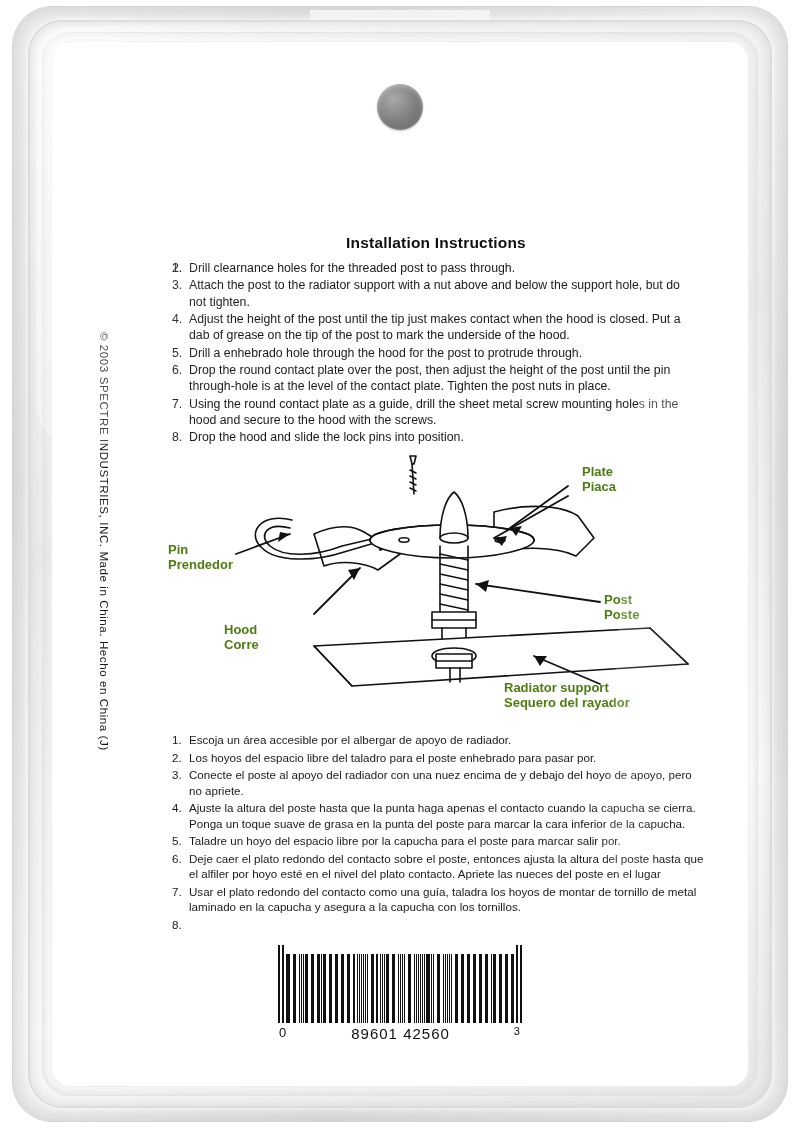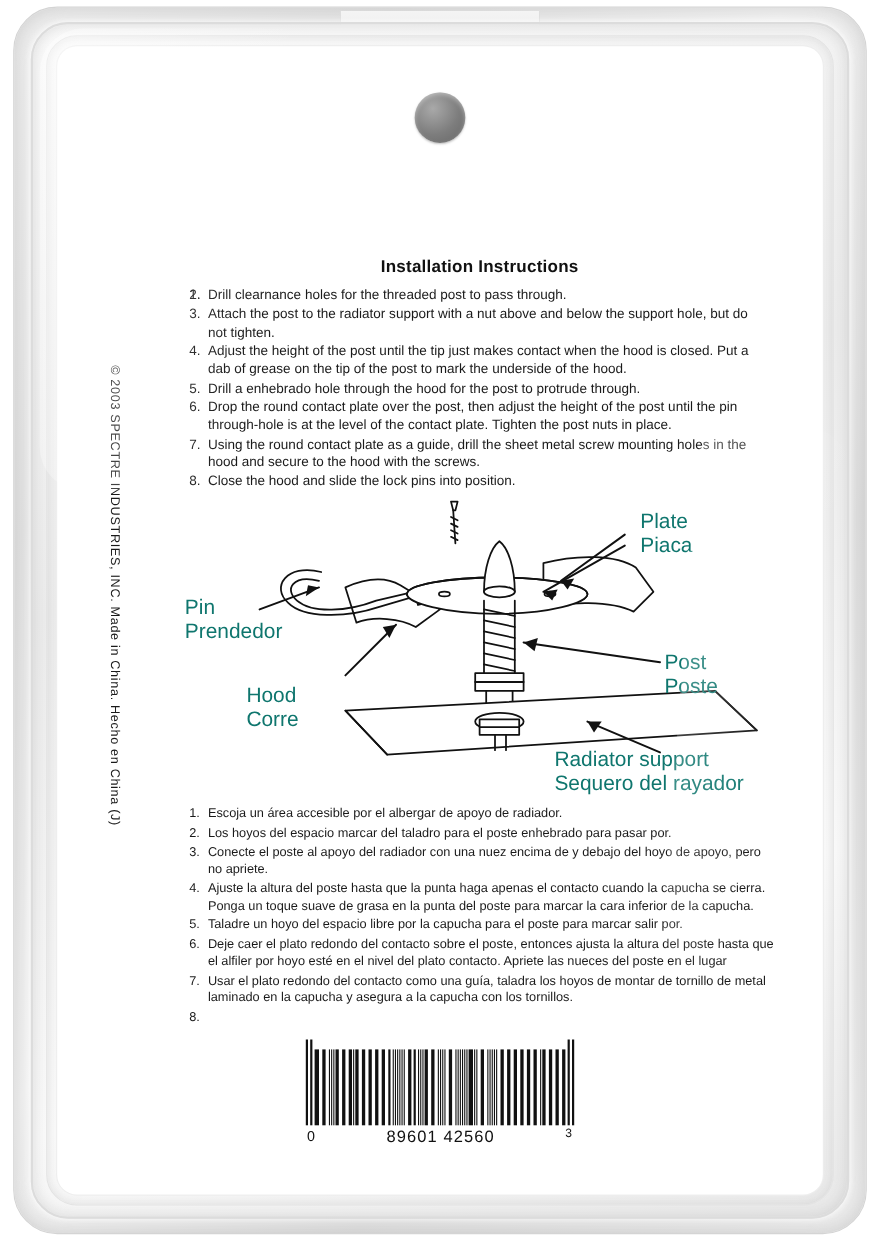--- a/index.html
+++ b/index.html
@@ -157,23 +157,23 @@
   .diagram {
     position: absolute;
     left: 112px;
     top: 400px;
     width: 580px;
     height: 282px;
   }
   .diagram svg { display: block; }
   .dlabel {
     position: absolute;
-    font-size: 19px;
-    font-weight: normal;
-    color: #0f766e;
+    font-size: 13px;
+    font-weight: bold;
+    color: #4d7c0f;
     line-height: 1.18;
     white-space: nowrap;
   }
   .lbl-plate    { left: 418px; top: 22px; }
   .lbl-pin      { left: 4px;   top: 100px; }
   .lbl-hood     { left: 60px;  top: 180px; }
   .lbl-post     { left: 440px; top: 150px; }
   .lbl-radiator { left: 340px; top: 238px; }
 
   .spanish-block {
@@ -233,21 +233,21 @@
     <div class="content">
       <div class="title">Installation Instructions</div>
       <ol class="steps">
         <li><span class="num">1.</span></li>
         <li><span class="num">2.</span><span>Drill clearnance holes for the threaded post to pass through.</span></li>
         <li><span class="num">3.</span><span>Attach the post to the radiator support with a nut above and below the support hole, but do not tighten.</span></li>
         <li><span class="num">4.</span><span>Adjust the height of the post until the tip just makes contact when the hood is closed. Put a dab of grease on the tip of the post to mark the underside of the hood.</span></li>
         <li><span class="num">5.</span><span>Drill a enhebrado hole through the hood for the post to protrude through.</span></li>
         <li><span class="num">6.</span><span>Drop the round contact plate over the post, then adjust the height of the post until the pin through-hole is at the level of the contact plate. Tighten the post nuts in place.</span></li>
         <li><span class="num">7.</span><span>Using the round contact plate as a guide, drill the sheet metal screw mounting holes in the hood and secure to the hood with the screws.</span></li>
-        <li><span class="num">8.</span><span>Close the hood and slide the lock pins into position.</span></li>
+        <li><span class="num">8.</span><span>Drop the hood and slide the lock pins into position.</span></li>
       </ol>
     </div>
 
     <div class="diagram">
       <svg width="580" height="282" viewBox="0 0 580 282" fill="none" stroke="#111" stroke-width="1.6" stroke-linecap="round" stroke-linejoin="round">
 
         <path d="M150 92 C 168 84, 186 82, 200 90 L 236 112 L 214 128 C 200 120, 176 118, 160 124 Z" fill="#fff"></path>
 
         <path d="M128 78 C 96 70, 82 92, 98 106 C 112 120, 150 120, 180 110 L 214 100" fill="none"></path>
         <path d="M126 86 C 102 80, 94 94, 106 104 C 120 116, 152 114, 178 104 L 212 96" fill="none"></path>
@@ -322,21 +322,21 @@
       </div>
       <div class="dlabel lbl-radiator">
         <div>Radiator support</div>
         <div>Sequero del rayador</div>
       </div>
     </div>
 
     <div class="spanish-block">
       <ol class="steps spanish">
         <li><span class="num">1.</span><span>Escoja un área accesible por el albergar de apoyo de radiador.</span></li>
-        <li><span class="num">2.</span><span>Los hoyos del espacio marcar del taladro para el poste enhebrado para pasar por.</span></li>
+        <li><span class="num">2.</span><span>Los hoyos del espacio libre del taladro para el poste enhebrado para pasar por.</span></li>
         <li><span class="num">3.</span><span>Conecte el poste al apoyo del radiador con una nuez encima de y debajo del hoyo de apoyo, pero no apriete.</span></li>
         <li><span class="num">4.</span><span>Ajuste la altura del poste hasta que la punta haga apenas el contacto cuando la capucha se cierra. Ponga un toque suave de grasa en la punta del poste para marcar la cara inferior de la capucha.</span></li>
         <li><span class="num">5.</span><span>Taladre un hoyo del espacio libre por la capucha para el poste para marcar salir por.</span></li>
         <li><span class="num">6.</span><span>Deje caer el plato redondo del contacto sobre el poste, entonces ajusta la altura del poste hasta que el alfiler por hoyo esté en el nivel del plato contacto. Apriete las nueces del poste en el lugar</span></li>
         <li><span class="num">7.</span><span>Usar el plato redondo del contacto como una guía, taladra los hoyos de montar de tornillo de metal laminado en la capucha y asegura a la capucha con los tornillos.</span></li>
         <li><span class="num">8.</span></li>
       </ol>
     </div>
 
     <div class="barcode-wrap">

